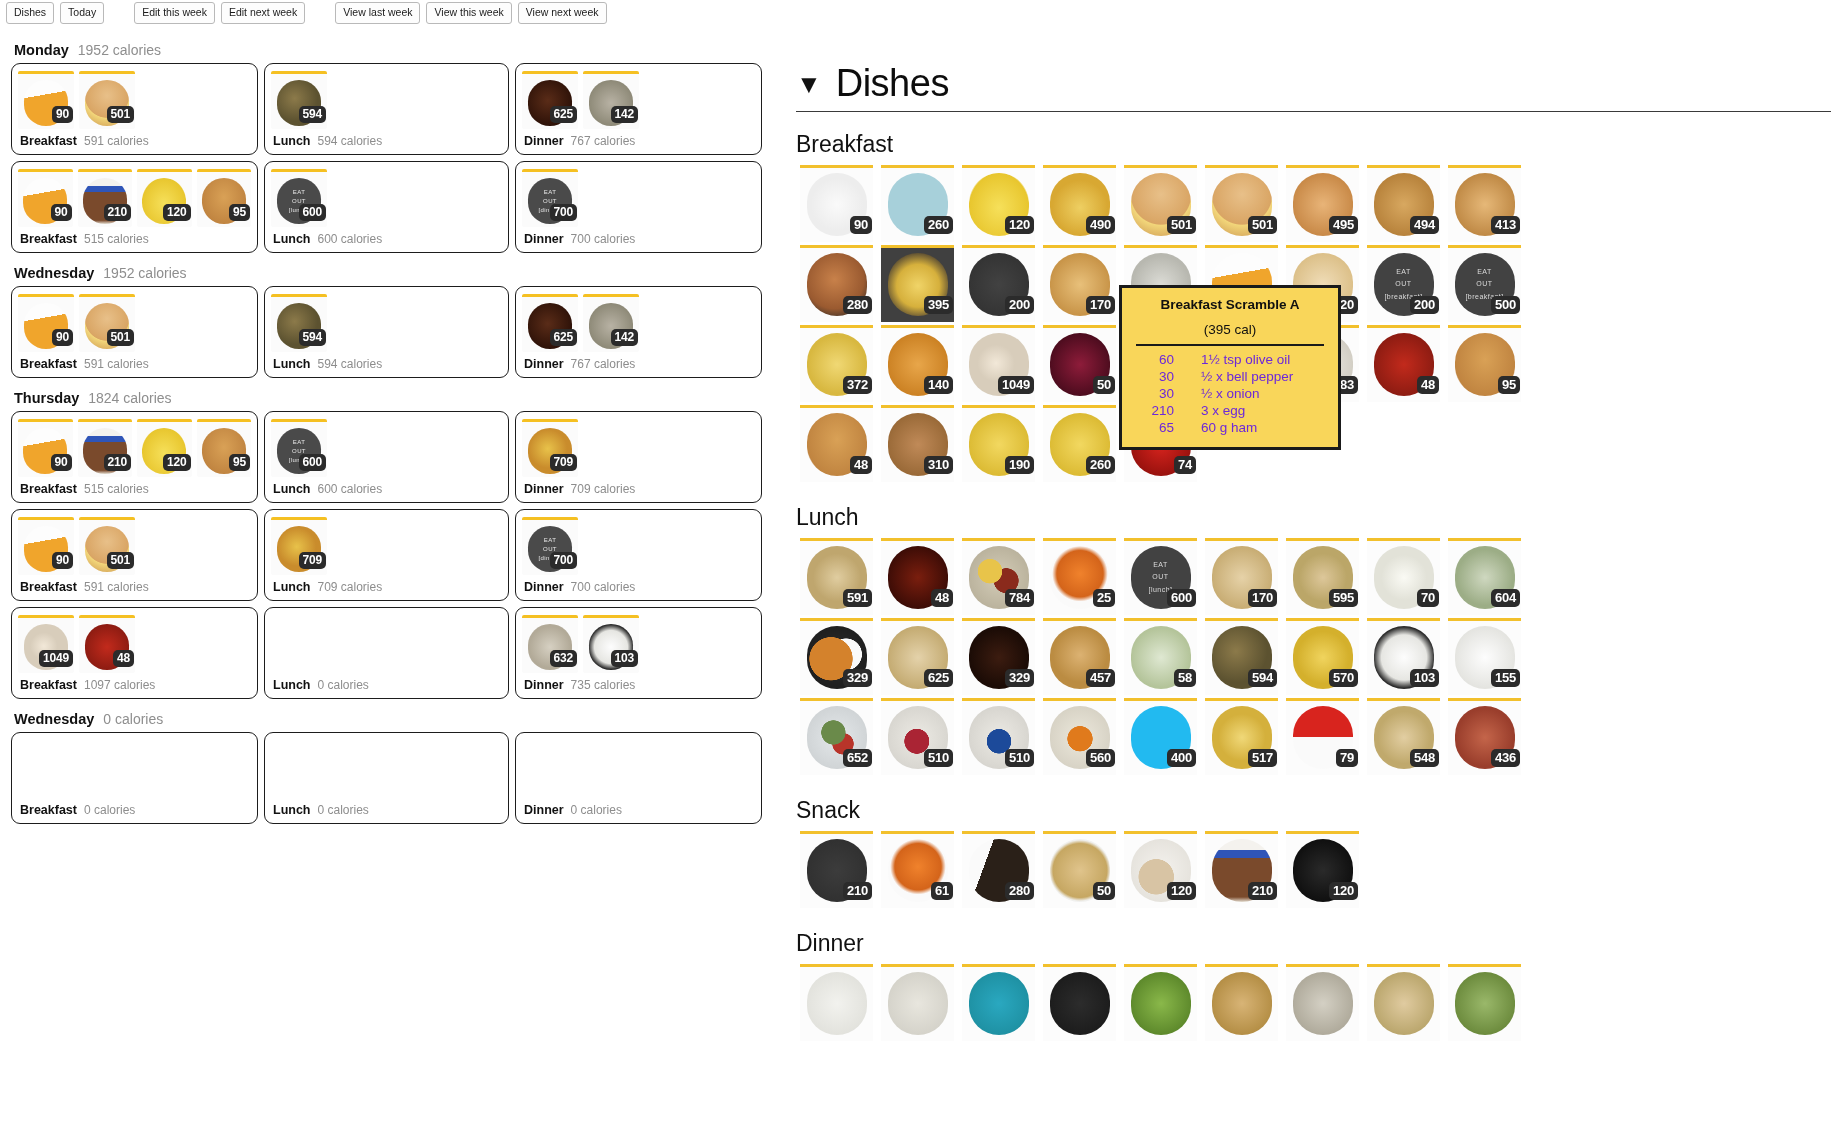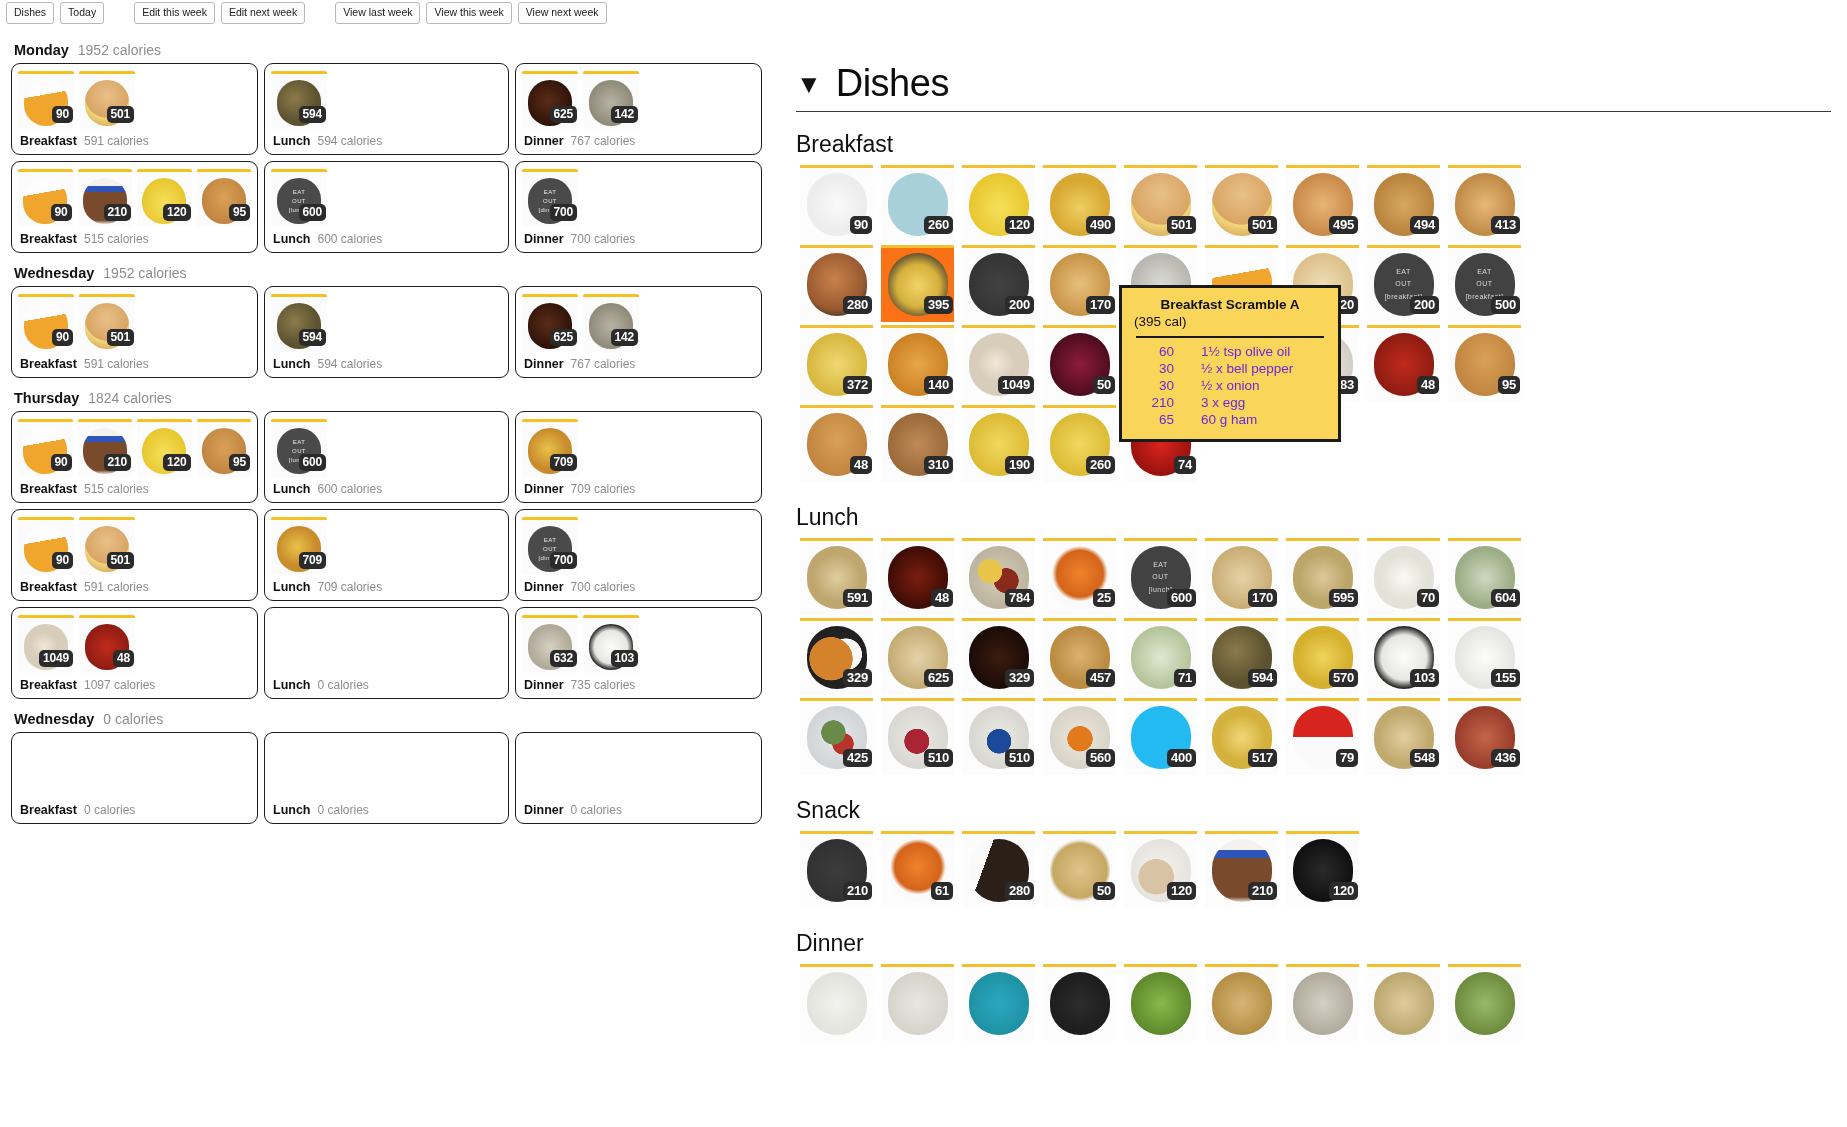--- a/index.html
+++ b/index.html
@@ -131,21 +131,21 @@
     width: 81px; height: 80px;
     padding: 0 4px;
     position: relative;
   }
   .cell .inner {
     position: relative;
     width: 73px; height: 77px;
     border-top: 3px solid #f2c02c;
     background: #fcfcfc;
   }
-  .cell.sel .inner { background: #f97316; }
+  .cell.sel .inner { background: #404040; }
   .cell .dish {
     position: absolute; left: 50%; top: 5px;
     transform: translateX(-50%);
     width: 60px; height: 63px;
     border-radius: 50% / 46%;
     background-size: cover; background-position: center;
   }
   .cell .badge {
     position: absolute; right: 1px; bottom: 8px;
     background: #2b2b2b; color: #fff;
@@ -170,22 +170,22 @@
     background: #f9d65a;
     border: 3px solid #1a1a1a;
     padding: 9px 12px 12px 12px;
     z-index: 50;
   }
   .tt-name {
     text-align: center; font-size: 13.5px;
     font-weight: bold; color: #101010;
   }
   .tt-cal {
-    text-align: left; font-size: 13.5px;
-    color: #101010; margin-top: 2px;
+    text-align: center; font-size: 13.5px;
+    color: #101010; margin-top: 10px;
   }
   .tt-rule { height: 2px; background: #1a1a1a; margin: 7px 2px 6px 2px; }
   .tt-rows { display: flex; flex-direction: column; gap: 2px; }
   .tt-row { display: flex; font-size: 13.5px; color: #6d28d9; }
   .tt-qty { width: 40px; text-align: right; }
   .tt-desc { padding-left: 27px; }
 </style>
 </head>
 <body>
 
@@ -840,21 +840,21 @@
           </div>
           <div class="cell">
             <div class="inner">
               <div class="dish" style="background: radial-gradient(circle at 50% 46%, rgb(220, 178, 114), rgb(187, 140, 66) 60%) 0% 0% / cover, radial-gradient(circle at 52% 62%, rgb(92, 58, 28) 0px, rgb(92, 58, 28) 26%, transparent 27%);"></div>
               <div class="badge">457</div>
             </div>
           </div>
           <div class="cell">
             <div class="inner">
               <div class="dish" style="background: radial-gradient(circle, rgb(223, 232, 210), rgb(180, 196, 154) 68%) 0% 0% / cover;"></div>
-              <div class="badge">71</div>
+              <div class="badge">58</div>
             </div>
           </div>
           <div class="cell">
             <div class="inner">
               <div class="dish" style="background: radial-gradient(circle at 40% 40%, rgb(140, 122, 74), rgb(92, 82, 48) 60%) 0% 0% / cover, radial-gradient(circle at 65% 62%, rgb(178, 59, 45) 0px, rgb(178, 59, 45) 8%, transparent 9%);"></div>
               <div class="badge">594</div>
             </div>
           </div>
           <div class="cell">
             <div class="inner">
@@ -870,21 +870,21 @@
           </div>
           <div class="cell">
             <div class="inner">
               <div class="dish" style="background: radial-gradient(circle, rgb(253, 253, 253), rgb(228, 228, 224) 70%) 0% 0% / cover;"></div>
               <div class="badge">155</div>
             </div>
           </div>
           <div class="cell">
             <div class="inner">
               <div class="dish" style="background: radial-gradient(circle at 44% 42%, rgb(106, 138, 74) 0px, rgb(106, 138, 74) 24%, transparent 25%) 0% 0% / cover, radial-gradient(circle at 60% 60%, rgb(184, 52, 42) 0px, rgb(184, 52, 42) 20%, transparent 21%), radial-gradient(circle, rgb(228, 232, 234), rgb(200, 204, 206));"></div>
-              <div class="badge">425</div>
+              <div class="badge">652</div>
             </div>
           </div>
           <div class="cell">
             <div class="inner">
               <div class="dish" style="background: radial-gradient(circle at 48% 56%, rgb(170, 36, 52) 0px, rgb(170, 36, 52) 26%, transparent 27%) 0% 0% / cover, radial-gradient(circle, rgb(236, 234, 228), rgb(208, 206, 200));"></div>
               <div class="badge">510</div>
             </div>
           </div>
           <div class="cell">
             <div class="inner">

